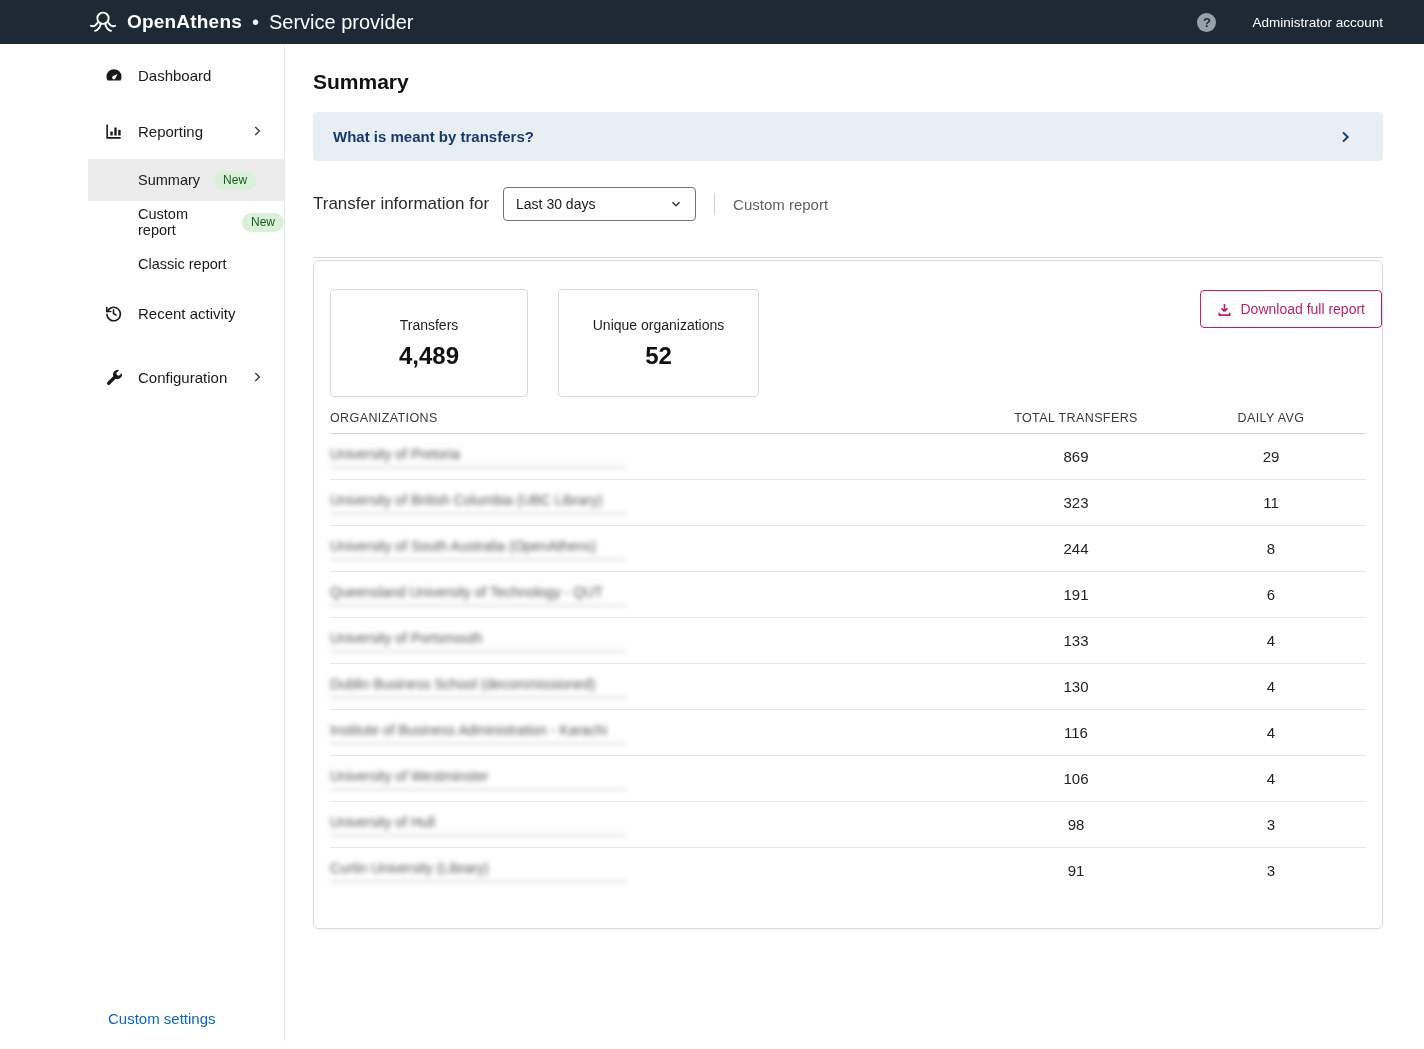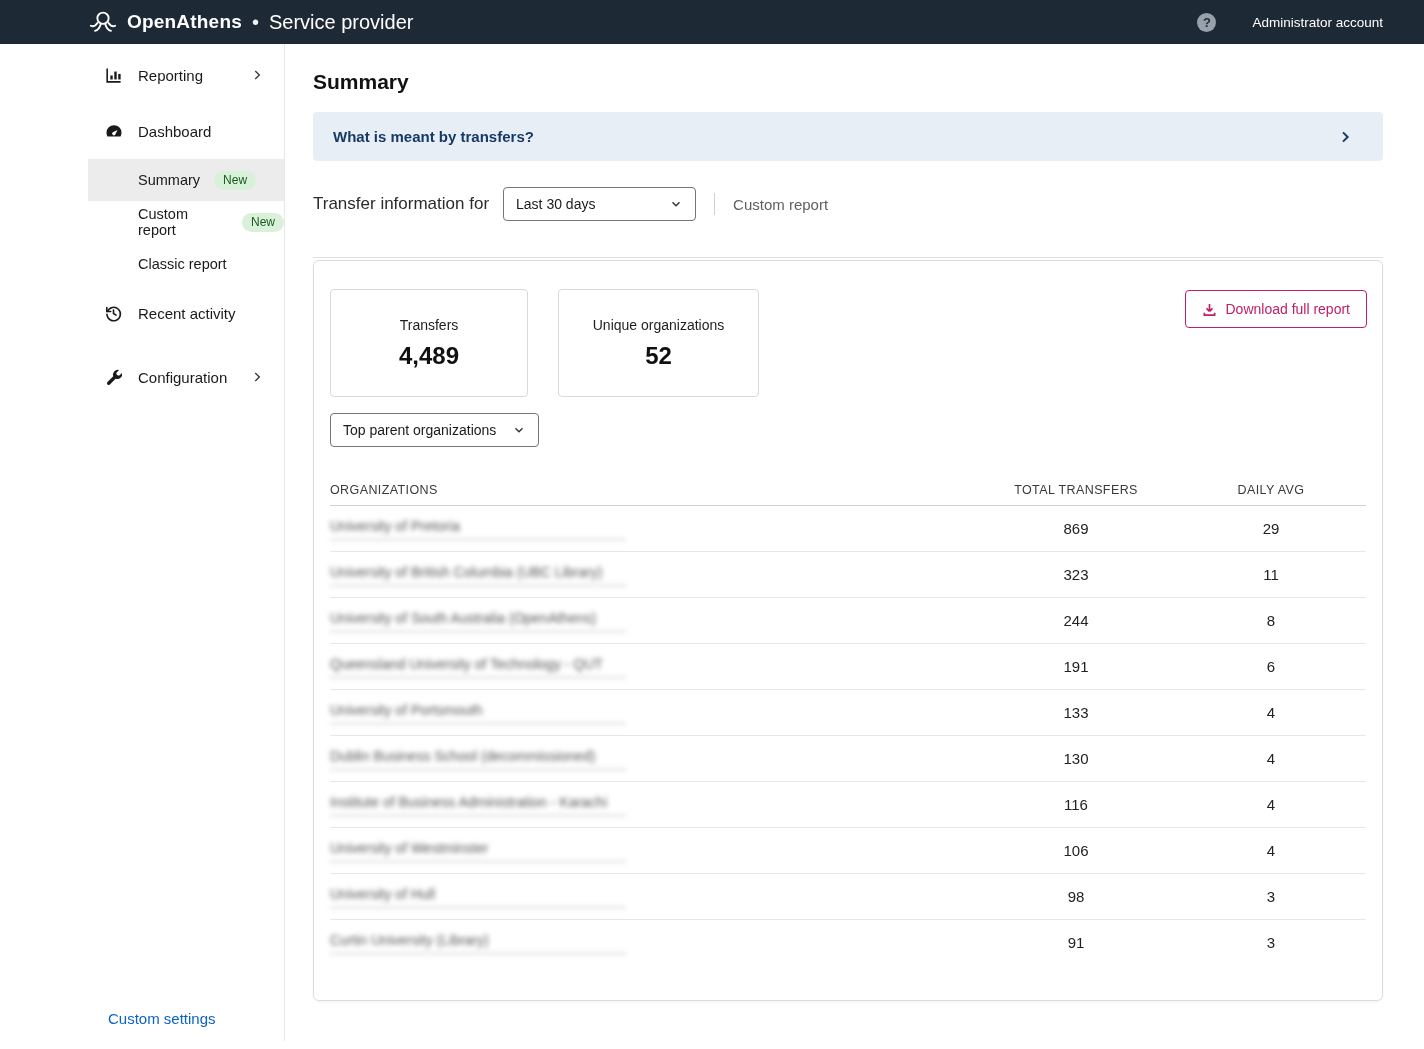--- a/index.html
+++ b/index.html
@@ -86,21 +86,21 @@
 
   hr.sep { border: none; border-top: 1px solid #e0e0e0; margin: 36px 0 0; }
 
   
   .card {
     border: 1px solid #dcdcdc; border-radius: 6px; margin-top: 2px;
     padding: 28px 16px 34px; position: relative;
     box-shadow: 0 1px 3px rgba(0,0,0,.05);
   }
   .download-btn {
-    position: absolute; top: 29px; right: 15px; height: 38px;
+    position: absolute; top: 29px; right: 0; height: 38px;
     border: 1px solid var(--accent, #c01e68); color: var(--accent, #c01e68);
     background: #fff; border-radius: 4px; font-size: 14px; font-family: inherit;
     display: flex; align-items: center; gap: 8px; padding: 0 16px; cursor: pointer;
   }
   .stats { display: flex; gap: 30px; }
   .stat {
     border: 1px solid #d9d9d9; border-radius: 4px; height: 108px;
     display: flex; flex-direction: column; align-items: center; justify-content: center; gap: 9px;
   }
   .stat.s1 { width: 198px; }
@@ -148,42 +148,42 @@
     <span class="help">?</span>
     <span class="account">Administrator account</span>
   </div>
 </header>
 
 <div class="layout">
   <nav class="sidebar">
 
     <div class="nav-item">
       <span class="nav-icon">
+        <svg width="20" height="20" viewBox="0 0 24 24" fill="currentColor">
+          <path d="M12 5a9 9 0 0 0-9 9 8.9 8.9 0 0 0 1.2 4.5h15.6A8.9 8.9 0 0 0 21 14a9 9 0 0 0-9-9zm1.4 11.4a2 2 0 1 1-2.8-2.8l5.6-2.8-2.8 5.6z"></path>
+        </svg>
+      </span>
+      <span class="nav-label">Dashboard</span>
+    </div>
+
+    <div class="nav-item">
+      <span class="nav-icon">
         <svg width="19" height="19" viewBox="0 0 24 24" fill="currentColor">
           <path d="M3 3h2v16h16v2H3z"></path>
           <rect x="8" y="12" width="3" height="5"></rect>
           <rect x="13" y="7" width="3" height="10"></rect>
           <rect x="18" y="10" width="3" height="7"></rect>
         </svg>
       </span>
       <span class="nav-label">Reporting</span>
       <span class="nav-chevron">
         <svg width="14" height="14" viewBox="0 0 24 24" fill="none" stroke="currentColor" stroke-width="2.4">
             <path d="M9 5l7 7-7 7"></path>
           </svg>
       </span>
-    </div>
-
-    <div class="nav-item">
-      <span class="nav-icon">
-        <svg width="20" height="20" viewBox="0 0 24 24" fill="currentColor">
-          <path d="M12 5a9 9 0 0 0-9 9 8.9 8.9 0 0 0 1.2 4.5h15.6A8.9 8.9 0 0 0 21 14a9 9 0 0 0-9-9zm1.4 11.4a2 2 0 1 1-2.8-2.8l5.6-2.8-2.8 5.6z"></path>
-        </svg>
-      </span>
-      <span class="nav-label">Dashboard</span>
     </div>
 
     <div class="sub-item selected">
       <span>Summary</span>
       <span class="badge">New</span>
     </div>
 
     <div class="sub-item">
       <span>Custom report</span>
       <span class="badge">New</span>
@@ -264,28 +264,20 @@
         <div class="stat s1">
           <span class="stat-label">Transfers</span>
           <span class="stat-value">4,489</span>
         </div>
         <div class="stat s2">
           <span class="stat-label">Unique organizations</span>
           <span class="stat-value">52</span>
         </div>
       </div>
 
-      <div class="select org-select">
-        <span>Top parent organizations</span>
-        <span class="chev">
-          <svg width="14" height="14" viewBox="0 0 24 24" fill="none" stroke="currentColor" stroke-width="2.4">
-              <path d="M6 9l6 6 6-6"></path>
-            </svg>
-        </span>
-      </div>
 
       <table class="orgs">
         <colgroup>
           <col>
           <col style="width:200px">
           <col style="width:190px">
         </colgroup>
         <thead>
           <tr>
             <th>ORGANIZATIONS</th>

